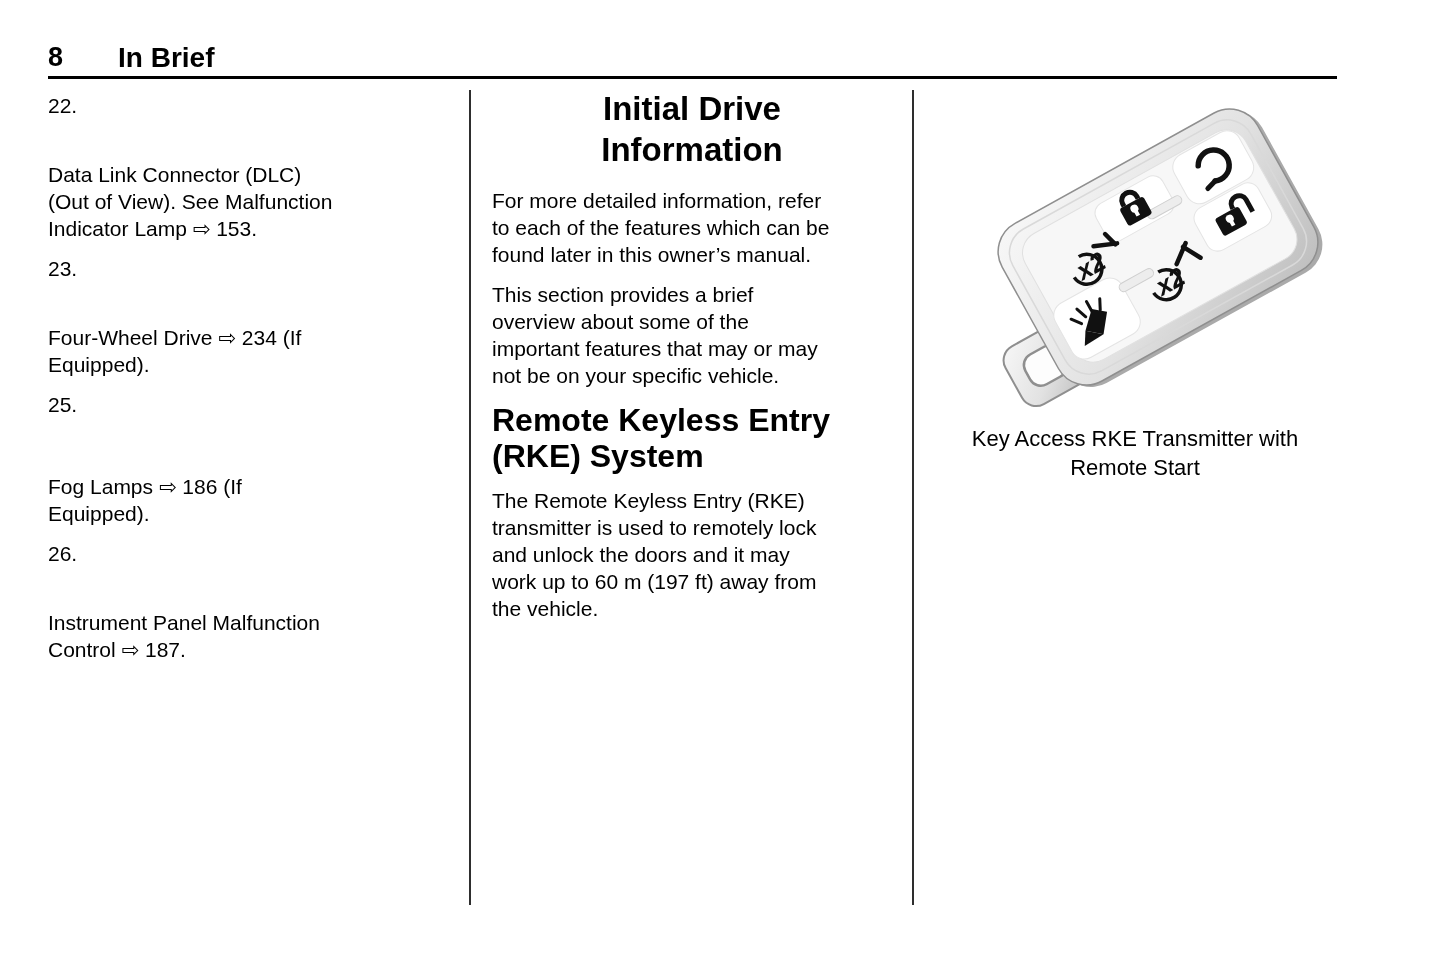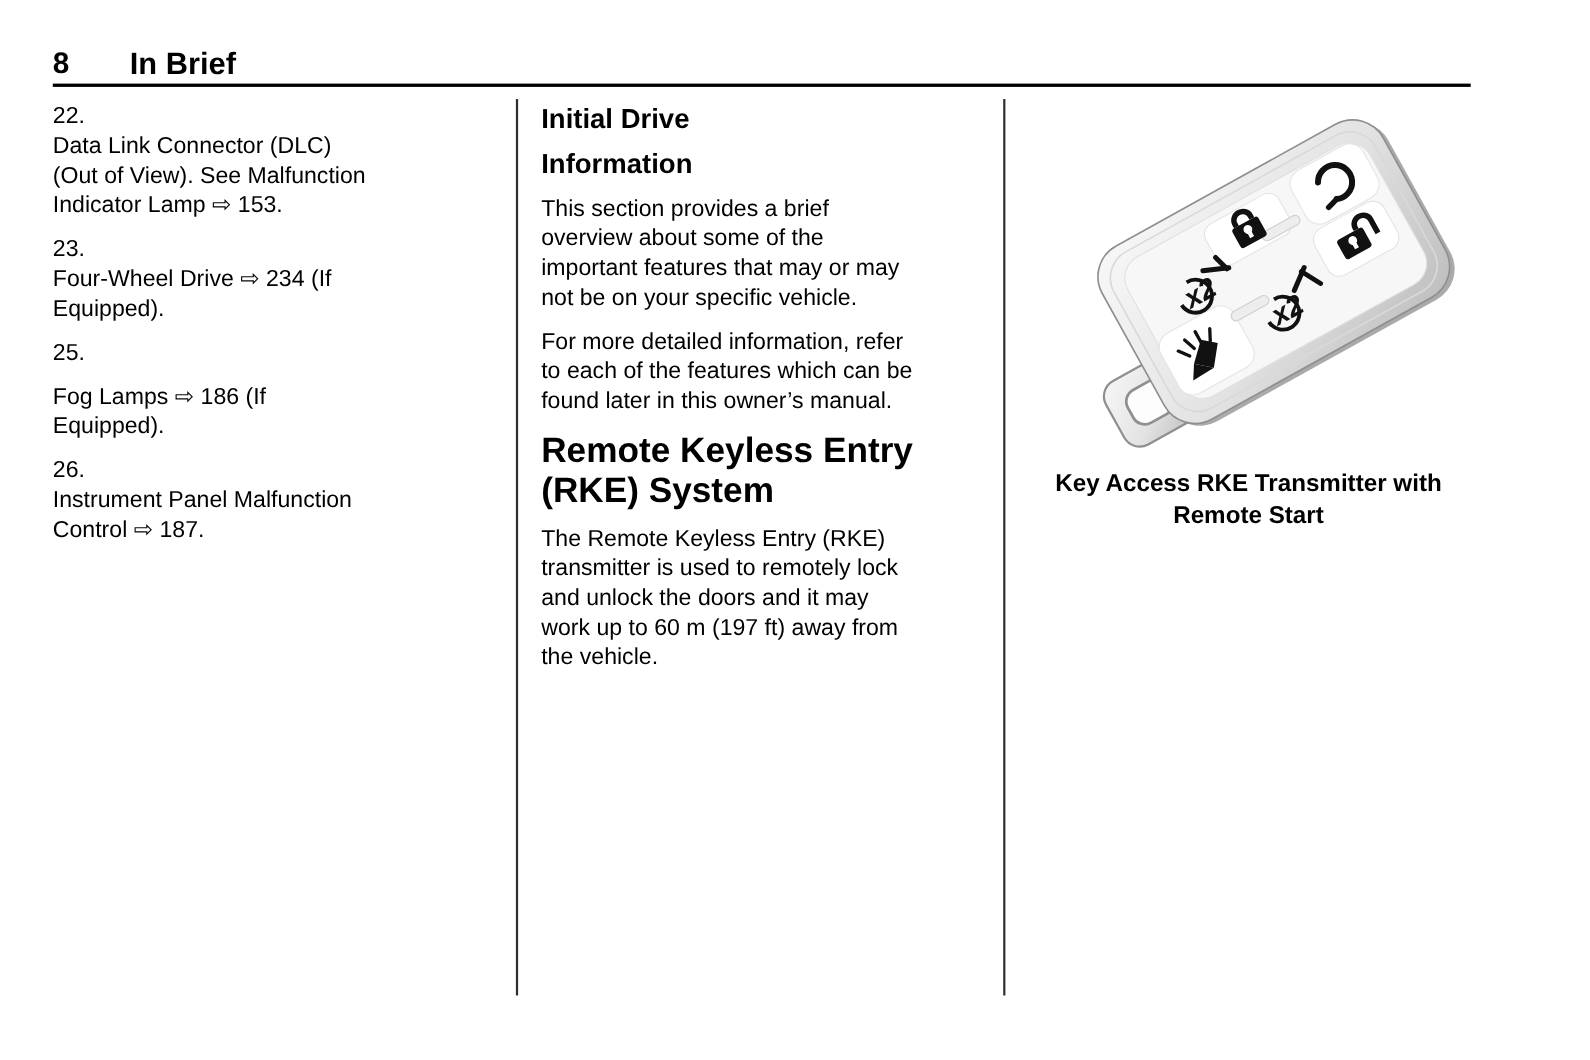--- a/index.html
+++ b/index.html
@@ -7,32 +7,32 @@
         font-family:"Liberation Sans","DejaVu Sans",sans-serif;color:#000;}
   .hdr-num{position:absolute;left:48px;top:42px;font-size:27px;font-weight:bold;}
   .hdr-title{position:absolute;left:118px;top:42px;font-size:28px;font-weight:bold;}
   .hdr-rule{position:absolute;left:48px;top:76px;width:1289px;height:3px;background:#000;}
   .vdiv{position:absolute;top:90px;width:2px;height:815px;background:#2e2e2e;}
   .vdiv1{left:469px;} .vdiv2{left:912px;}
 
   .toc{position:absolute;left:48px;top:92px;width:400px;font-size:21px;line-height:27px;}
   .toc-item{display:flex;margin-bottom:13px;flex-direction:column;}
   .toc-num{width:57px;flex:none;}
-  .toc-body{flex:1;}
+  .toc-body{flex:1;margin-top:42px;}
   .toc-sub{margin-top:13px;}
   .it{}
 
   .main{position:absolute;left:492px;top:88px;width:400px;}
-  .h1{font-size:25px;line-height:41px;font-weight:bold;margin:0 0 6px 0;white-space:pre-line;}
+  .h1{font-size:33px;line-height:41px;font-weight:bold;margin:0 0 17px 0;white-space:pre-line;text-align:center;}
   .h2{font-size:32px;line-height:36px;font-weight:bold;margin:10px 0 13px 0;white-space:pre-line;}
   .para{font-size:21px;line-height:27px;margin:0 0 13px 0;white-space:pre-line;}
 
   .fob-svg{position:absolute;left:950px;top:85px;}
   .fig-caption{position:absolute;left:925px;top:424px;width:420px;text-align:center;
-               font-size:22px;line-height:29px;font-weight:bold;white-space:pre-line;}
+               font-size:22px;line-height:29px;font-weight:normal;white-space:pre-line;}
 </style>
 </head>
 <body>
 
 <div class="page">
 
   <div class="hdr-num">8</div>
   <div class="hdr-title">In Brief</div>
   <div class="hdr-rule"></div>
 
@@ -69,27 +69,27 @@
       <div class="toc-body">
           <div><span class="it">Instrument Panel Malfunction</span></div>
           <div><span class="it">Control ⇨ 187</span><span>.</span></div>
         </div>
     </div>
   </div>
 
   <div class="main">
     <div class="h1">Initial Drive
 Information</div>
+    <div class="para">For more detailed information, refer
+to each of the features which can be
+found later in this owner’s manual.</div>
     <div class="para">This section provides a brief
 overview about some of the
 important features that may or may
 not be on your specific vehicle.</div>
-    <div class="para">For more detailed information, refer
-to each of the features which can be
-found later in this owner’s manual.</div>
     <div class="h2">Remote Keyless Entry
 (RKE) System</div>
     <div class="para">The Remote Keyless Entry (RKE)
 transmitter is used to remotely lock
 and unlock the doors and it may
 work up to 60 m (197 ft) away from
 the vehicle.</div>
   </div>
 
   <svg class="fob-svg" width="410" height="330" viewBox="0 0 410 330">

